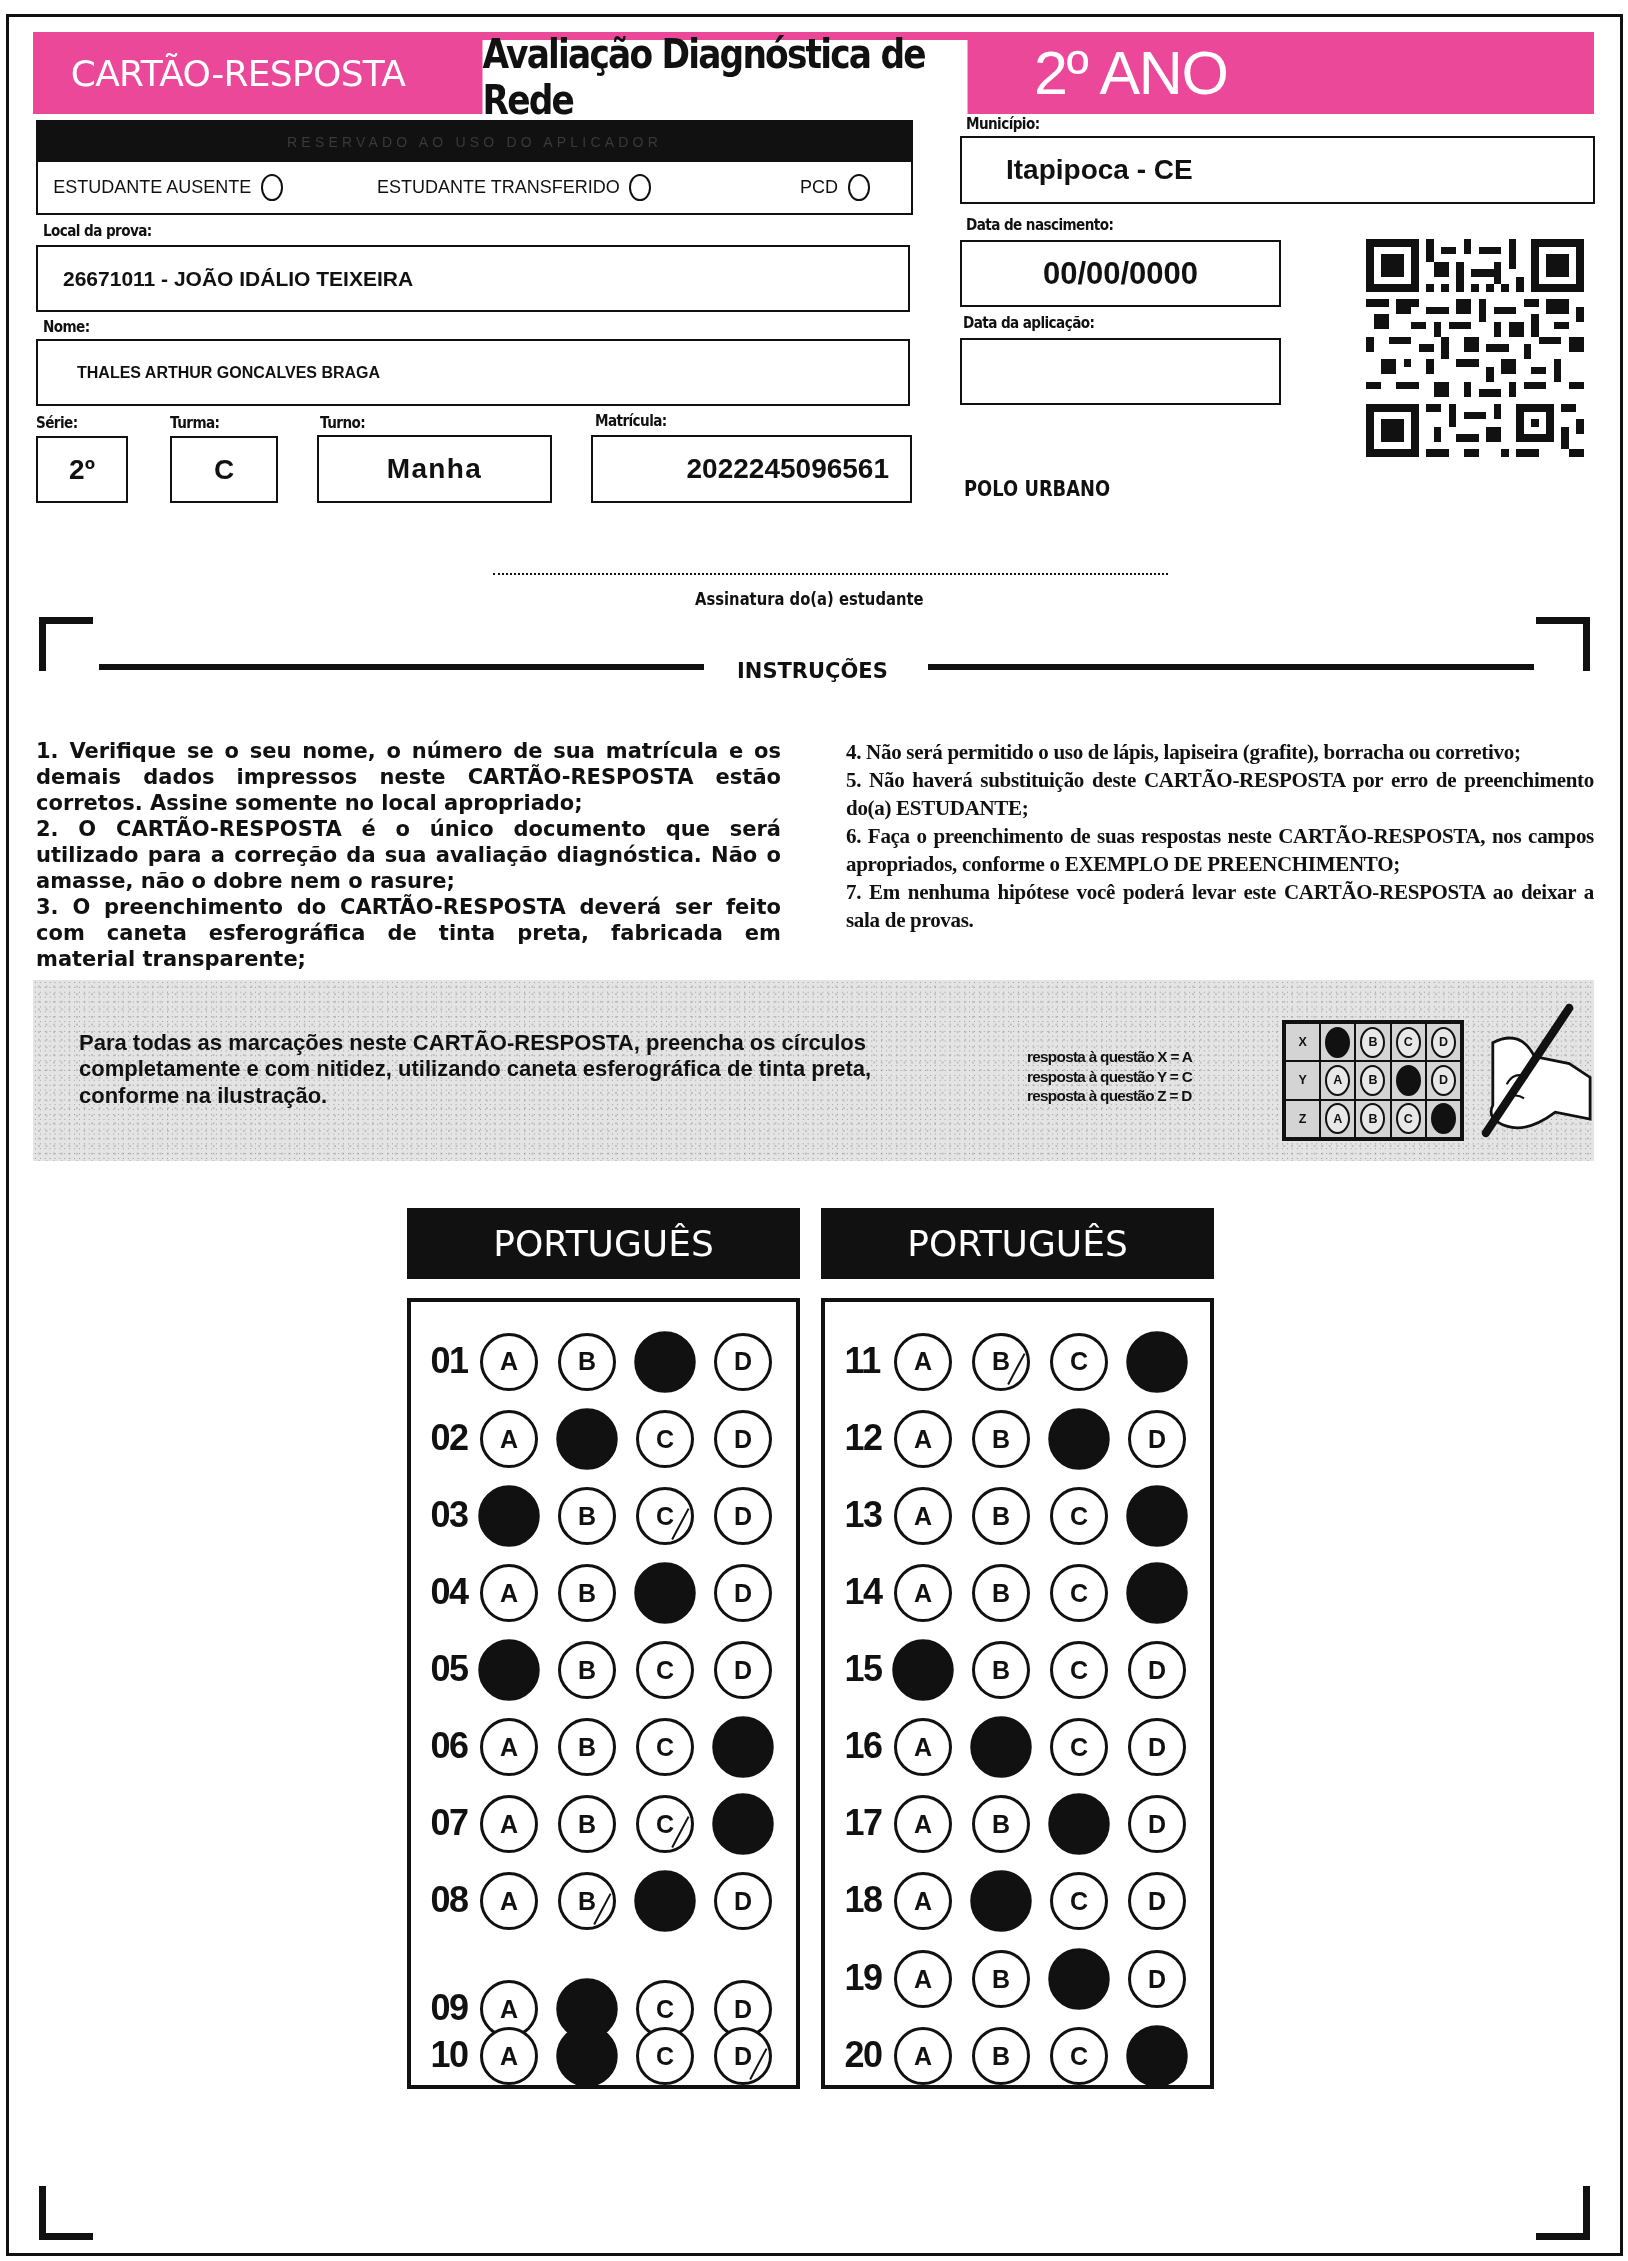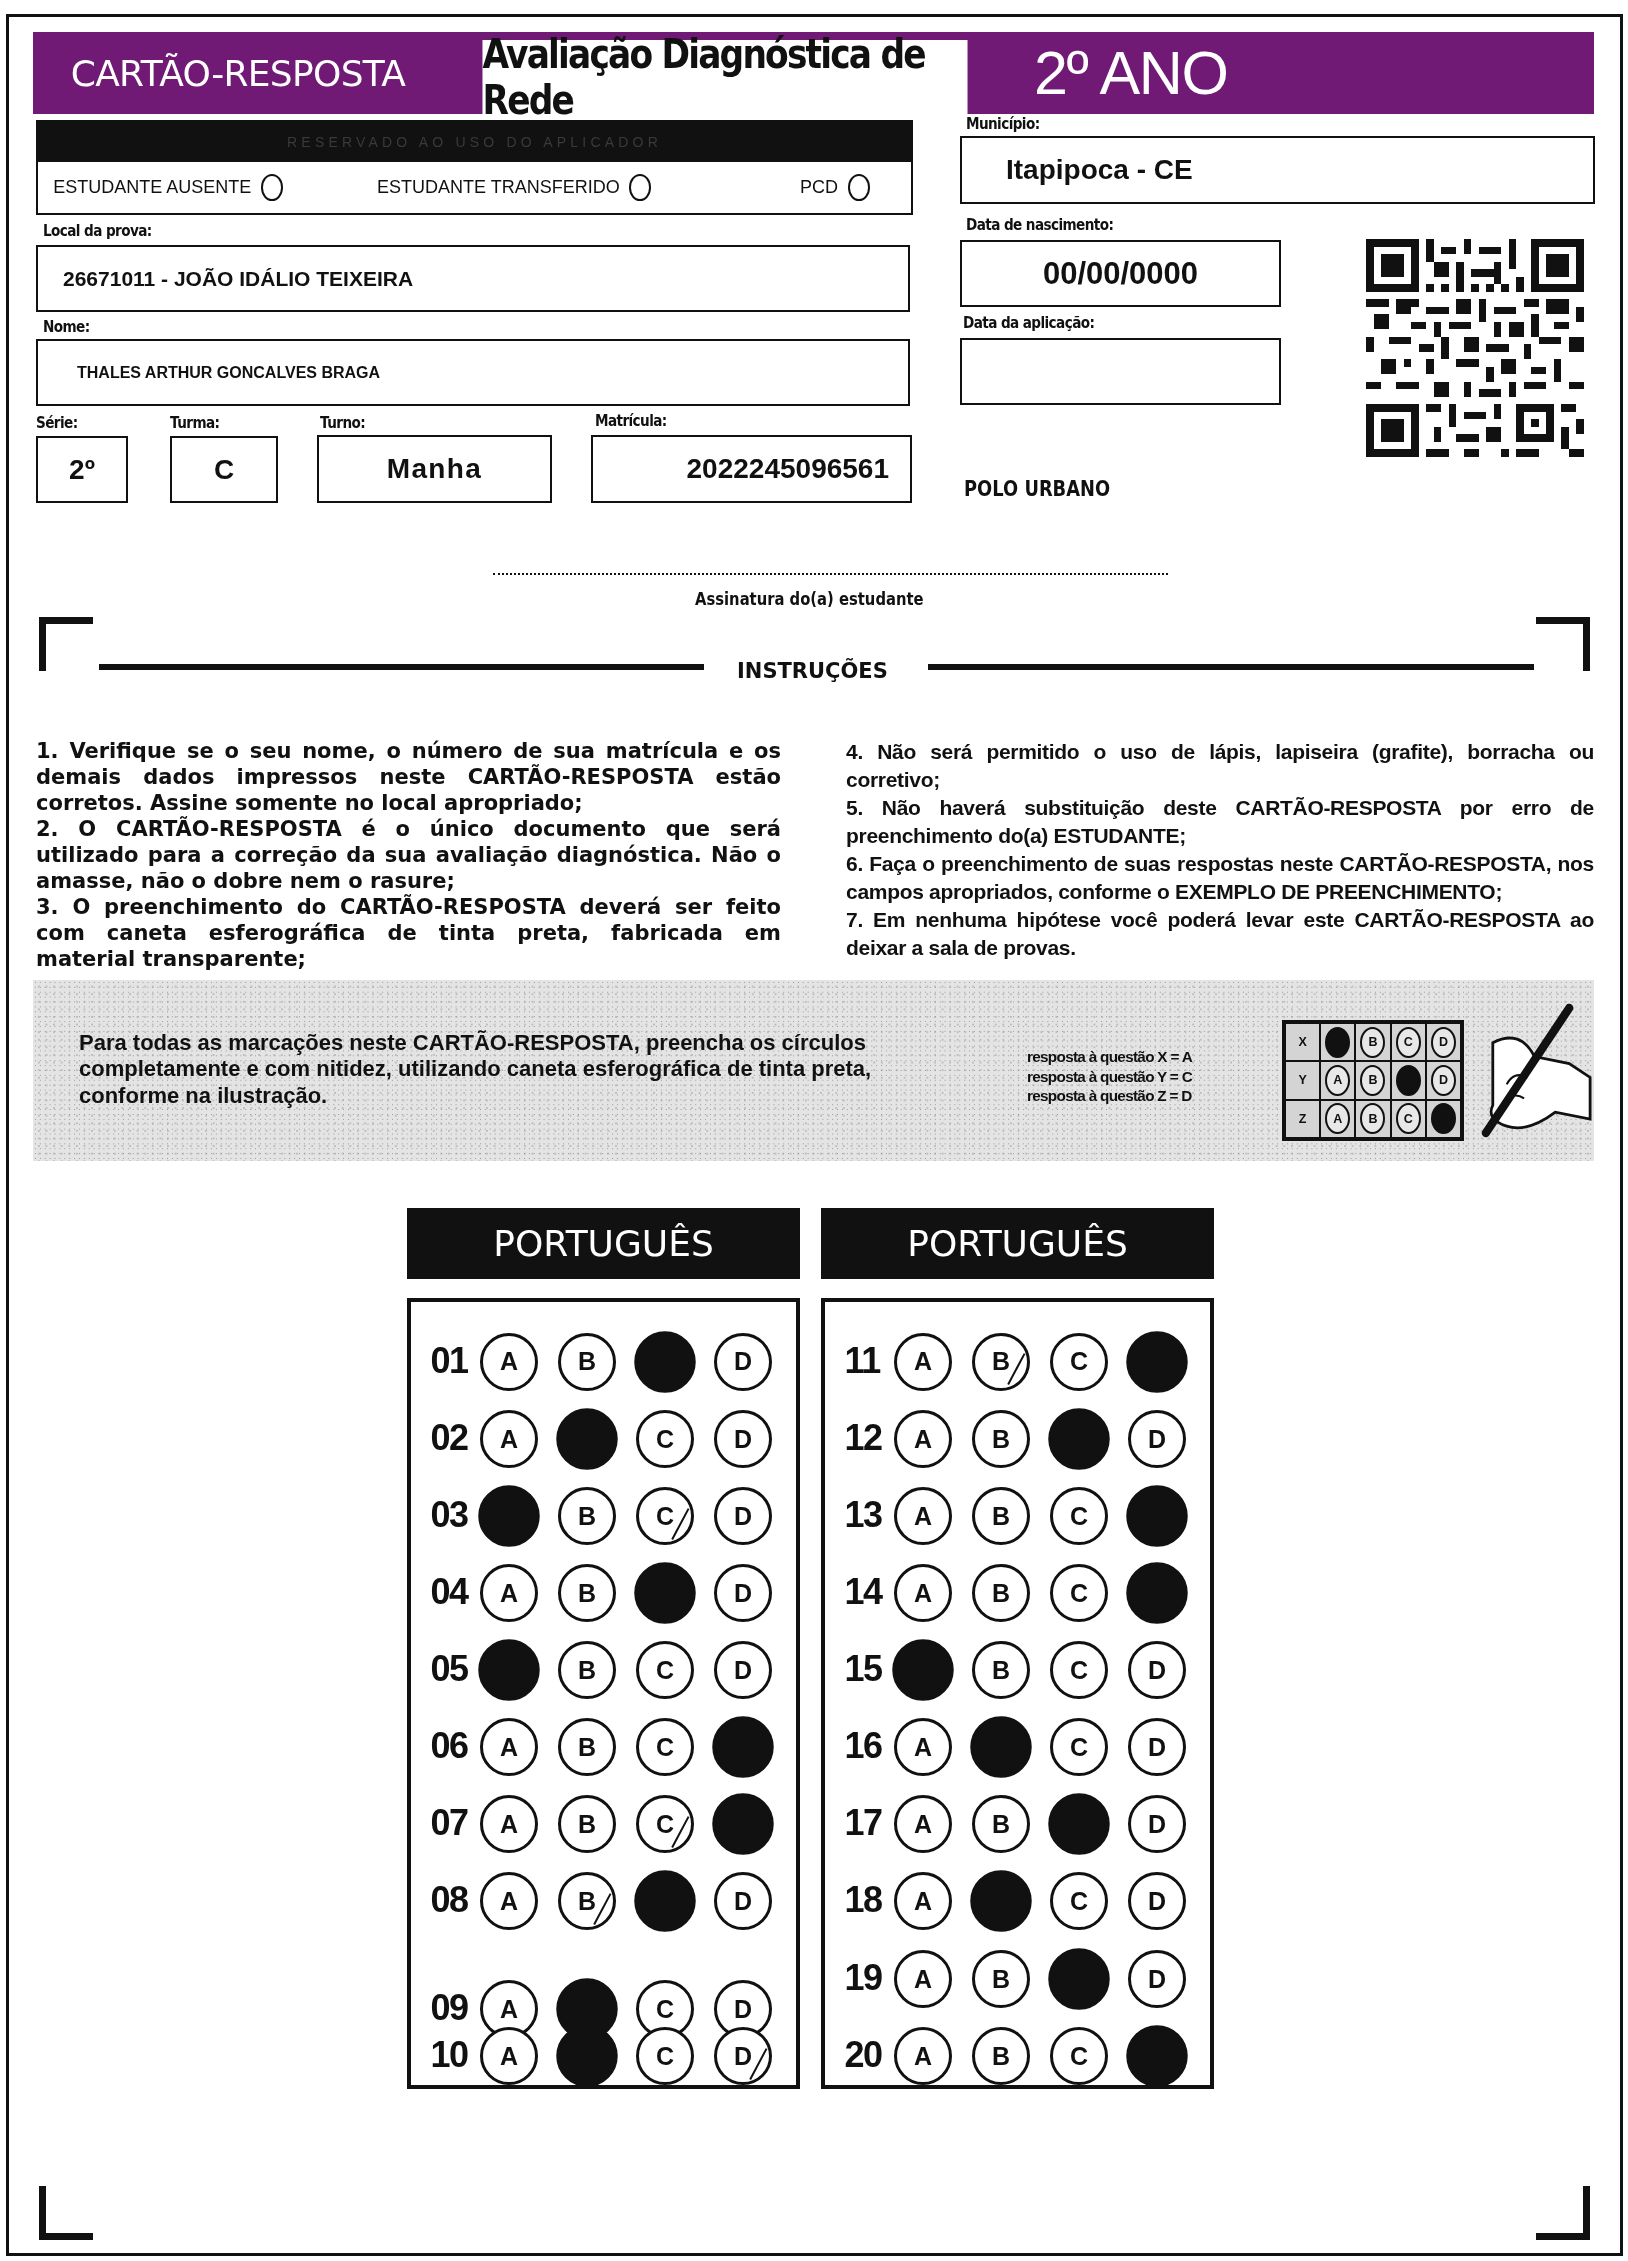--- a/index.html
+++ b/index.html
@@ -2,21 +2,21 @@
 <html style="font-size:11px"><head>
 <meta charset="utf-8">
 <style>
   * { box-sizing: border-box; margin: 0; padding: 0; }
   html, body { width: 1628px; height: 2261px; background: #ffffff; }
   body { position: relative; font-family: "Liberation Sans", "DejaVu Sans", sans-serif; color: #111; overflow: hidden; }
 
   .sheet { position: absolute; left: 5.6px; top: 14px; width: 1617px; height: 2242px; border: 3.5px solid #111; }
 
   
-  .hdr { position: absolute; left: 33px; top: 32px; width: 1561px; height: 82px; background: #701a75; }
+  .hdr { position: absolute; left: 33px; top: 32px; width: 1561px; height: 82px; background: #ec4899; }
   .hdr-left { position: absolute; left: 0; top: 0; width: 410px; height: 82px; color: #fff; font-family: "DejaVu Sans", sans-serif; font-size: 36px; display: flex; align-items: center; justify-content: center; letter-spacing: -0.7px; }
   .hdr-mid { position: absolute; left: 410px; top: 8.3px; width: 564px; height: 74px; background: #fff; font-family: "DejaVu Sans", sans-serif; font-weight: bold; font-size: 40px; display: flex; align-items: center; justify-content: center; letter-spacing: -2.1px; transform: scaleX(0.86); transform-origin: center; }
   .hdr-right { position: absolute; left: 1001px; top: 0; height: 82px; color: #fff; font-family: Liberation Sans, sans-serif; font-size: 61px; display: flex; align-items: center; letter-spacing: -1.4px; }
 
   
   .aplic { position: absolute; left: 36px; top: 120px; width: 877px; height: 95px; border: 2.8px solid #111; }
   .aplic-bar { position: absolute; left: 0; top: 0; width: 100%; height: 40px; background: #111; color: #3a3a3a; font-size: 14px; letter-spacing: 4.2px; display: flex; align-items: center; justify-content: center; }
   .aplic-row { position: absolute; left: 0; top: 40px; width: 100%; height: 51px; display: flex; align-items: center; font-size: 18px; }
   .opt { position: absolute; display: flex; align-items: center; gap: 9.7px; }
   .opt .circ { width: 22px; height: 26.4px; border: 2.1px solid #111; border-radius: 50%; display: inline-block; }
@@ -38,21 +38,21 @@
   .c-bl { left: 39px; top: 2186px; border-left-width: 7px; border-bottom-width: 7px; }
   .c-br { left: 1536px; top: 2186px; border-right-width: 7px; border-bottom-width: 7px; }
 
   .instr-line-l { position: absolute; left: 99px; top: 664px; width: 605px; height: 5.6px; background: #111; }
   .instr-line-r { position: absolute; left: 928px; top: 664px; width: 606px; height: 5.6px; background: #111; }
   .instr-title { position: absolute; left: 737px; top: 659px; font-size: 21px; font-weight: bold; font-family: "DejaVu Sans", sans-serif; }
 
   .instr-col { position: absolute; font-size: 21.5px; line-height: 26.4px; text-align: justify; font-weight: bold; margin-top: 43px; }
   .instr-col p { margin: 0; }
   .instr-left { left: 36px; top: 695px; width: 745px; font-family: "DejaVu Sans", sans-serif; font-size: 21px; line-height: 26px; }
-  .instr-right { left: 846px; top: 695px; width: 748px; font-family: Liberation Sans, sans-serif; font-size: 21px; line-height: 28px; letter-spacing: -0.3px; }
+  .instr-right { left: 846px; top: 695px; width: 748px; font-family: Liberation Serif, serif; font-size: 21px; line-height: 28px; letter-spacing: -0.3px; }
 
   .example { position: absolute; left: 33px; top: 980px; width: 1561px; height: 181px;
     background-color: #e4e4e4;
     background-image: radial-gradient(#9a9a9a 0.7px, transparent 0.8px), radial-gradient(#bdbdbd 0.7px, transparent 0.8px);
     background-size: 4.9px 4.9px, 7.6px 7.6px; background-position: 0 0, 2.1px 2.8px; }
   .example-text { position: absolute; left: 46px; top: 50px; width: 834px; font-size: 22px; line-height: 26.4px; font-weight: bold; color: #111; }
   .example-legend { position: absolute; left: 994px; top: 67px; font-size: 15.3px; line-height: 19.5px; font-weight: bold; letter-spacing: -0.7px; }
   .ex-grid { position: absolute; left: 1249px; top: 40px; width: 182px; height: 121px; border: 3.5px solid #111; display: grid; grid-template-columns: repeat(5, 1fr); grid-template-rows: repeat(3, 1fr); background: #d4d4d4; }
   .ex-cell { border: 1.4px solid #111; display: flex; align-items: center; justify-content: center; font-size: 12.5px; font-weight: bold; }
   .ex-bub { width: 25px; height: 31px; border: 2.1px solid #111; border-radius: 50%; display: flex; align-items: center; justify-content: center; font-size: 12.5px; font-weight: bold; background: #e8e8e8; }

